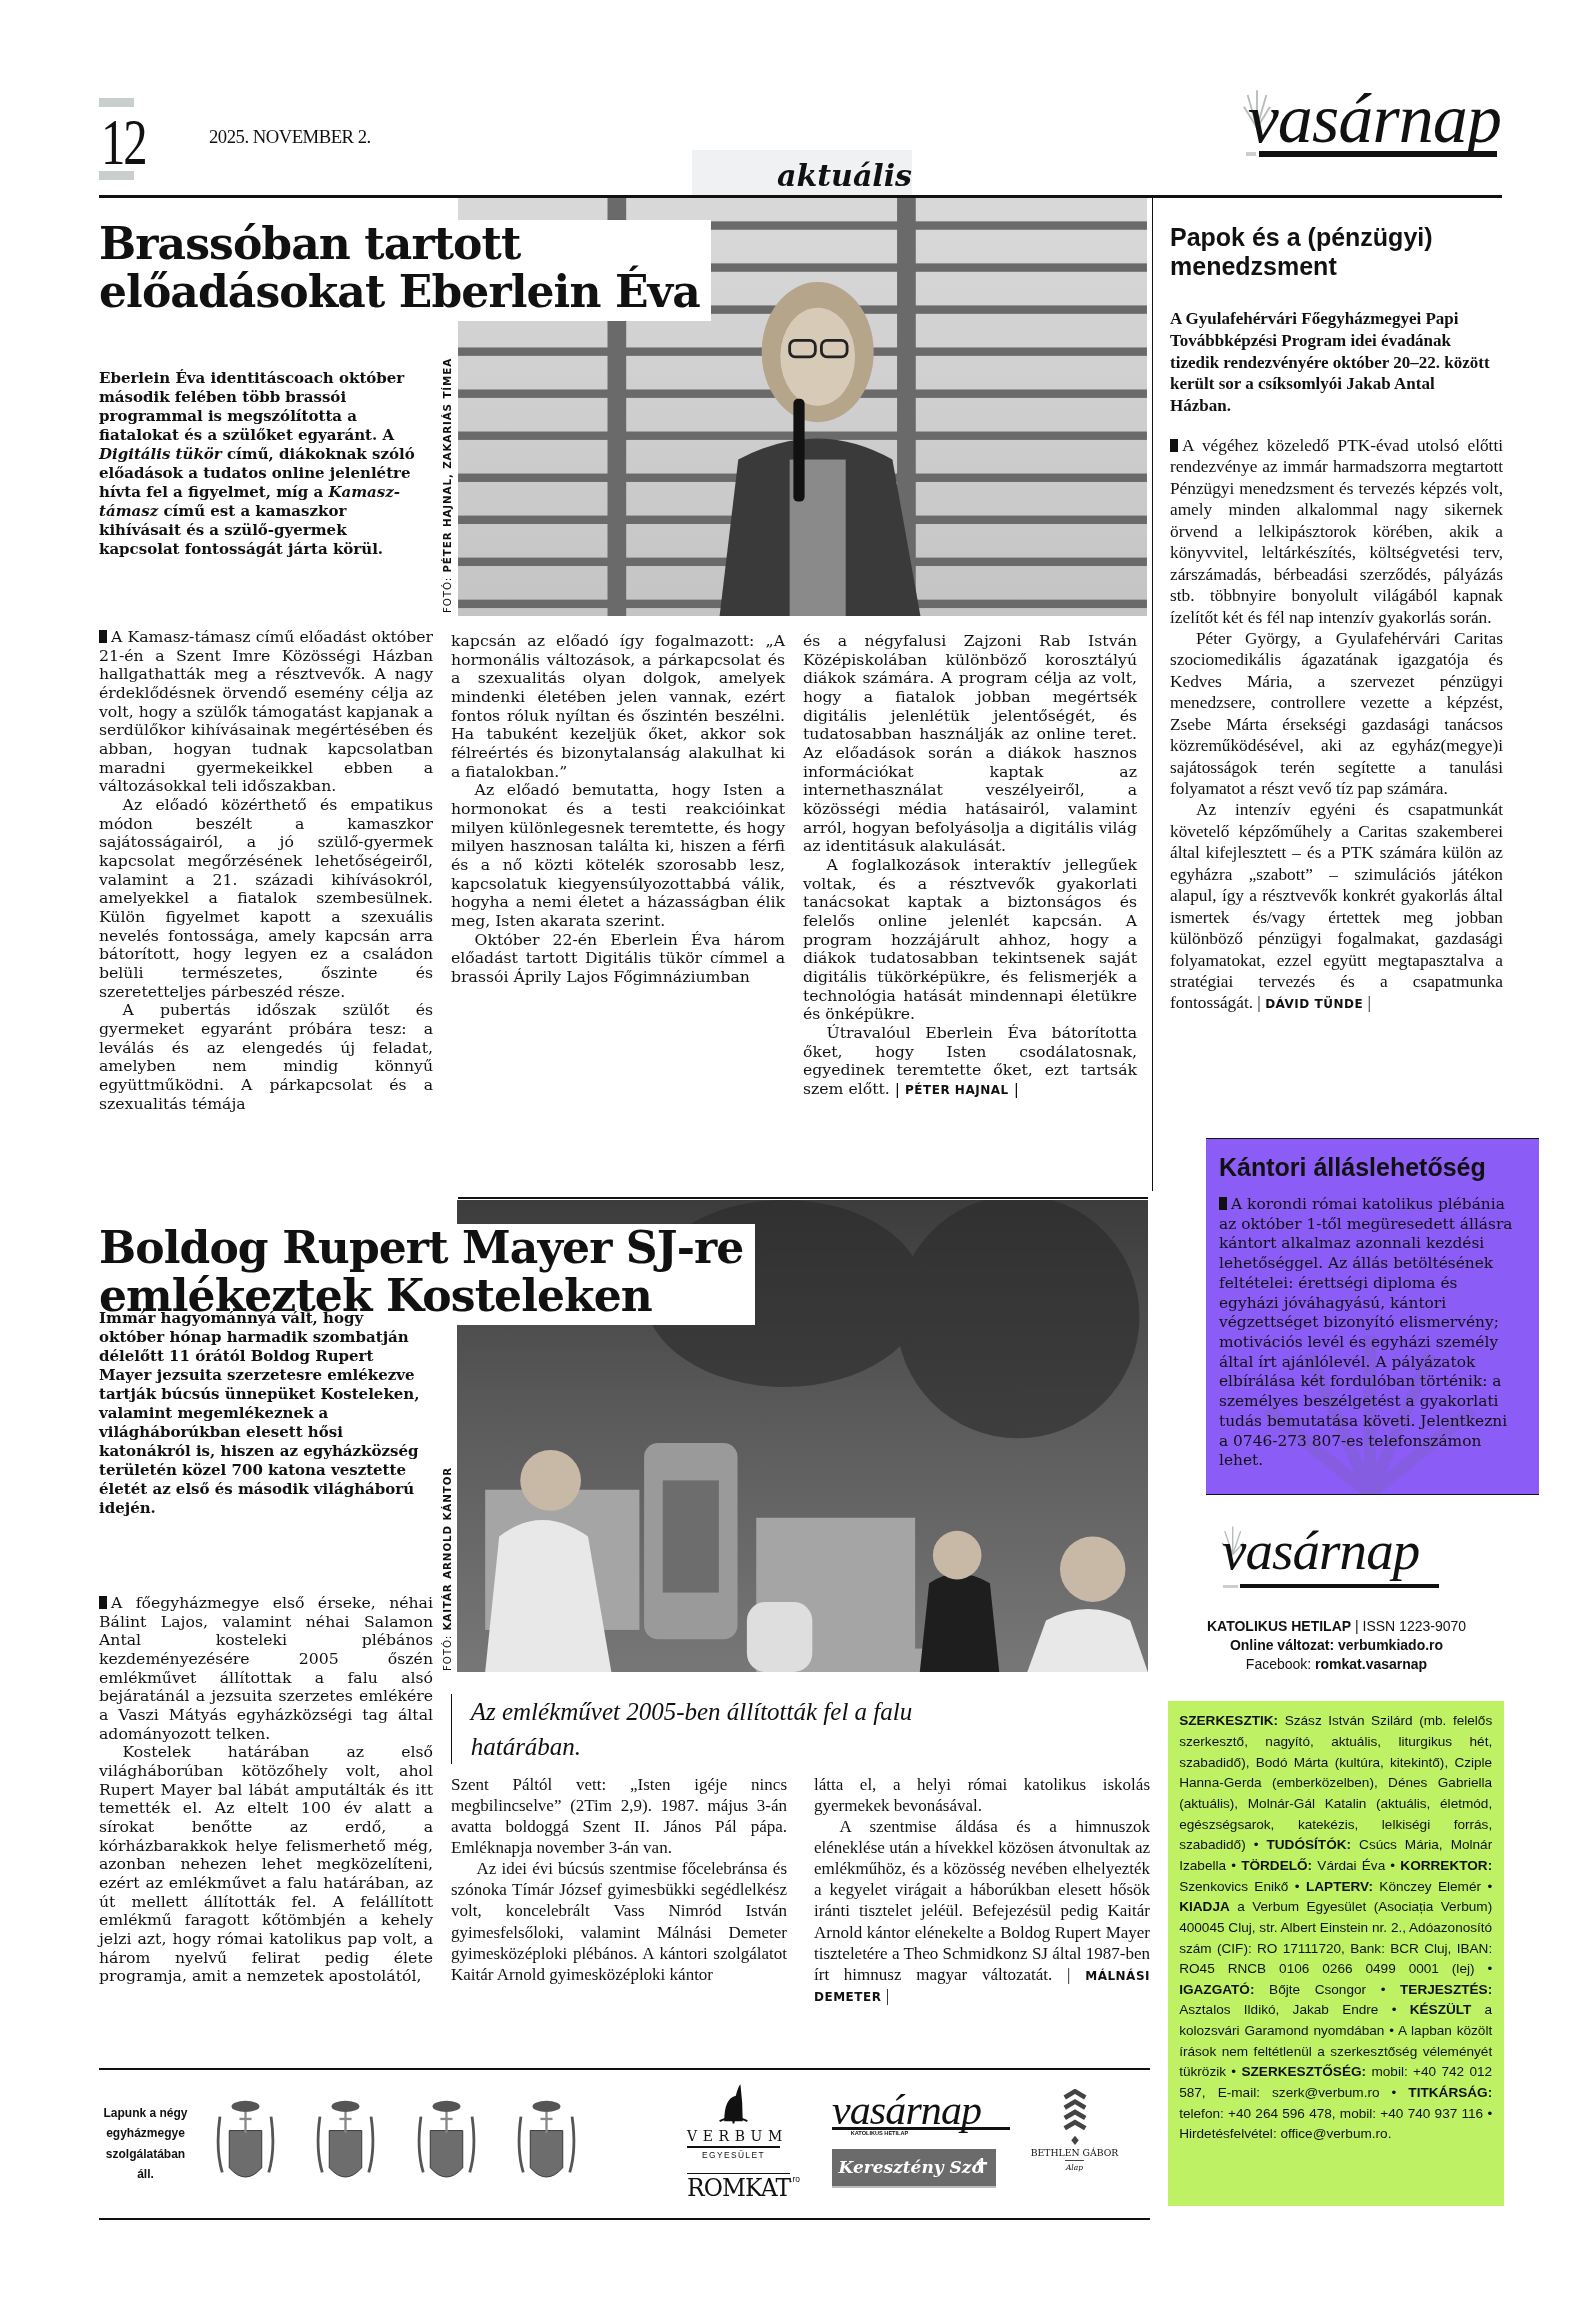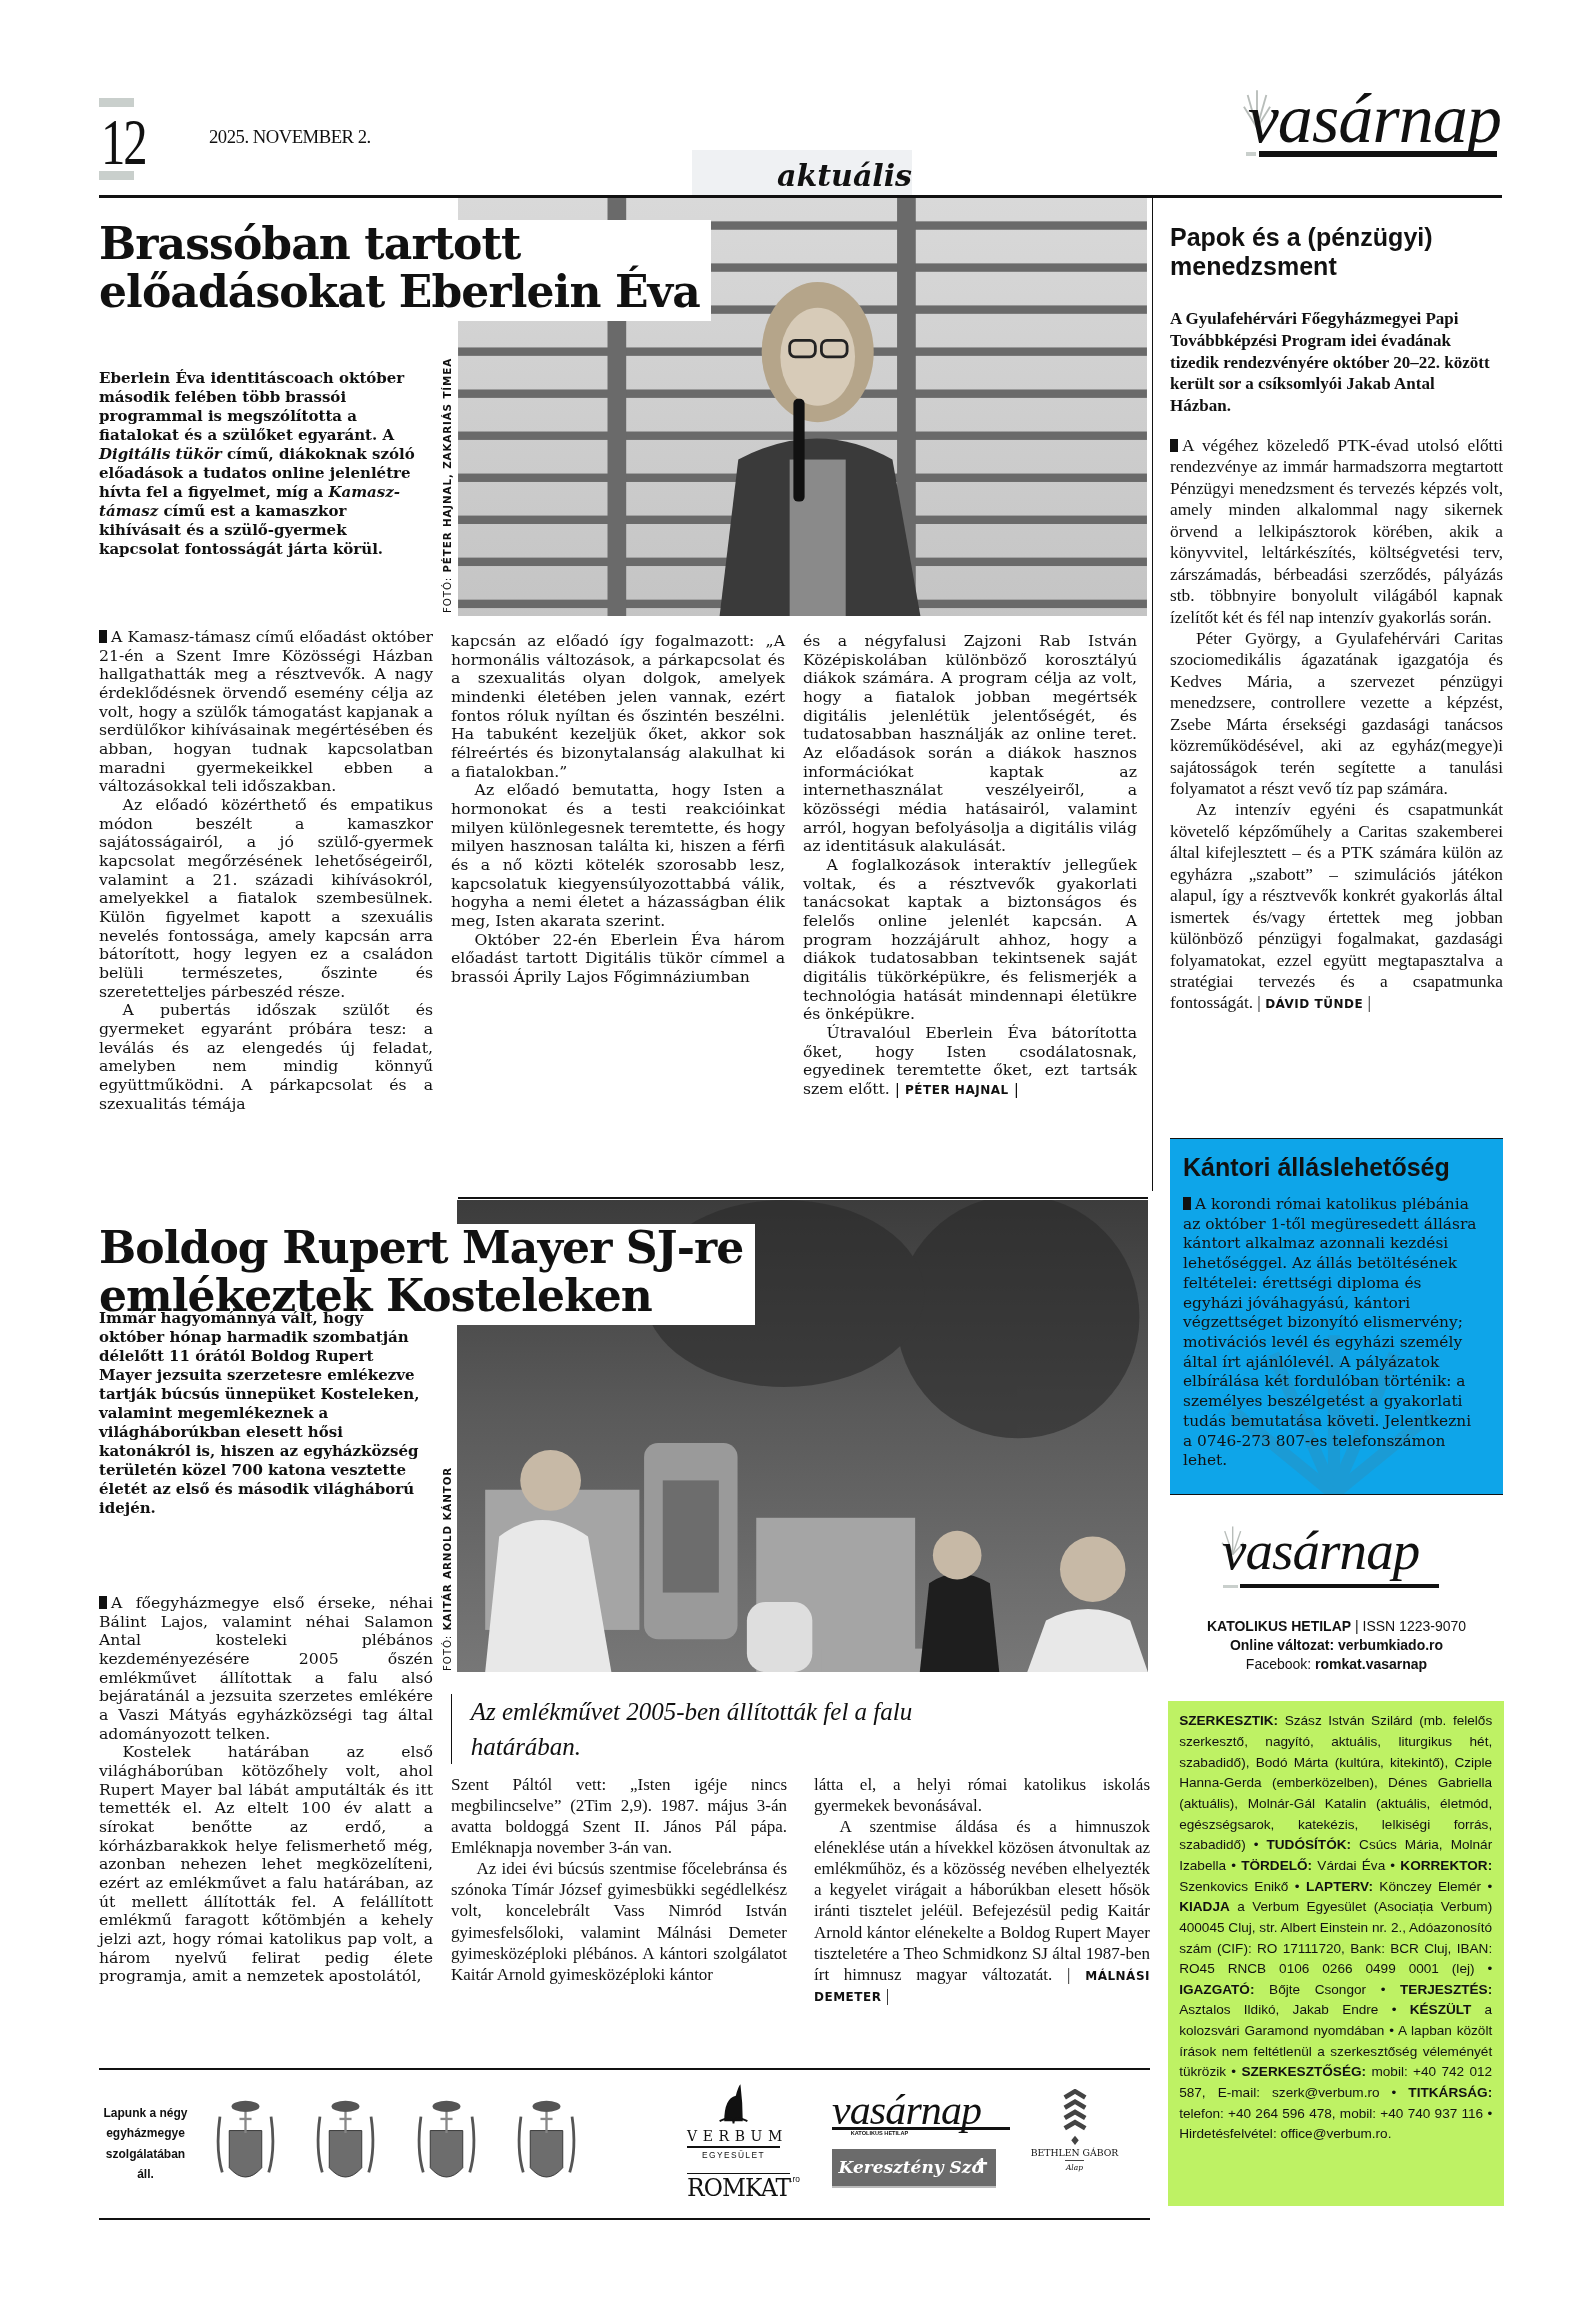--- a/index.html
+++ b/index.html
@@ -28,21 +28,21 @@
   .credit { font-family: "DejaVu Sans", sans-serif; font-size: 10.3px; letter-spacing: 0.9px; transform: rotate(-90deg); transform-origin: left top; white-space: nowrap; }
   .credit b { font-weight: bold; }
 
   .narrow { font-family: "Liberation Serif", serif; font-size: 17.3px; line-height: 1.24; text-align: justify; }
   .narrow p { margin: 0; text-indent: 1.5em; }
   .narrow p.first { text-indent: 0; }
 
   .side-h { font-family: "Liberation Sans", sans-serif; font-weight: bold; font-size: 25px; line-height: 1.15; }
   .side-lead { font-family: "Liberation Serif", serif; font-weight: bold; font-size: 17px; line-height: 1.28; }
 
-  .kantor-box { background: #0ea5e9; border-top: 1.9px solid #111; border-bottom: 1.9px solid #111; }
+  .kantor-box { background: #8b5cf6; border-top: 1.9px solid #111; border-bottom: 1.9px solid #111; margin-left: 36px; }
   .kantor-h { font-family: "Liberation Sans", sans-serif; font-weight: bold; font-size: 25px; }
   .kantor-body { font-family: "DejaVu Serif", serif; font-size: 15.4px; line-height: 1.28; }
 
   .imprint-box { background: #bef264; }
   .imprint { font-family: "Liberation Sans", sans-serif; font-size: 13.6px; line-height: 1.52; text-align: justify; }
   .imprint b { font-weight: bold; }
   .mast-info { font-family: "Liberation Sans", sans-serif; font-size: 14px; text-align: center; line-height: 1.35; }
 
   .pull-quote { font-family: "Liberation Serif", serif; font-style: italic; font-size: 25px; line-height: 1.4; border-left: 1.4px solid #111; padding-left: 18.7px; }
 

